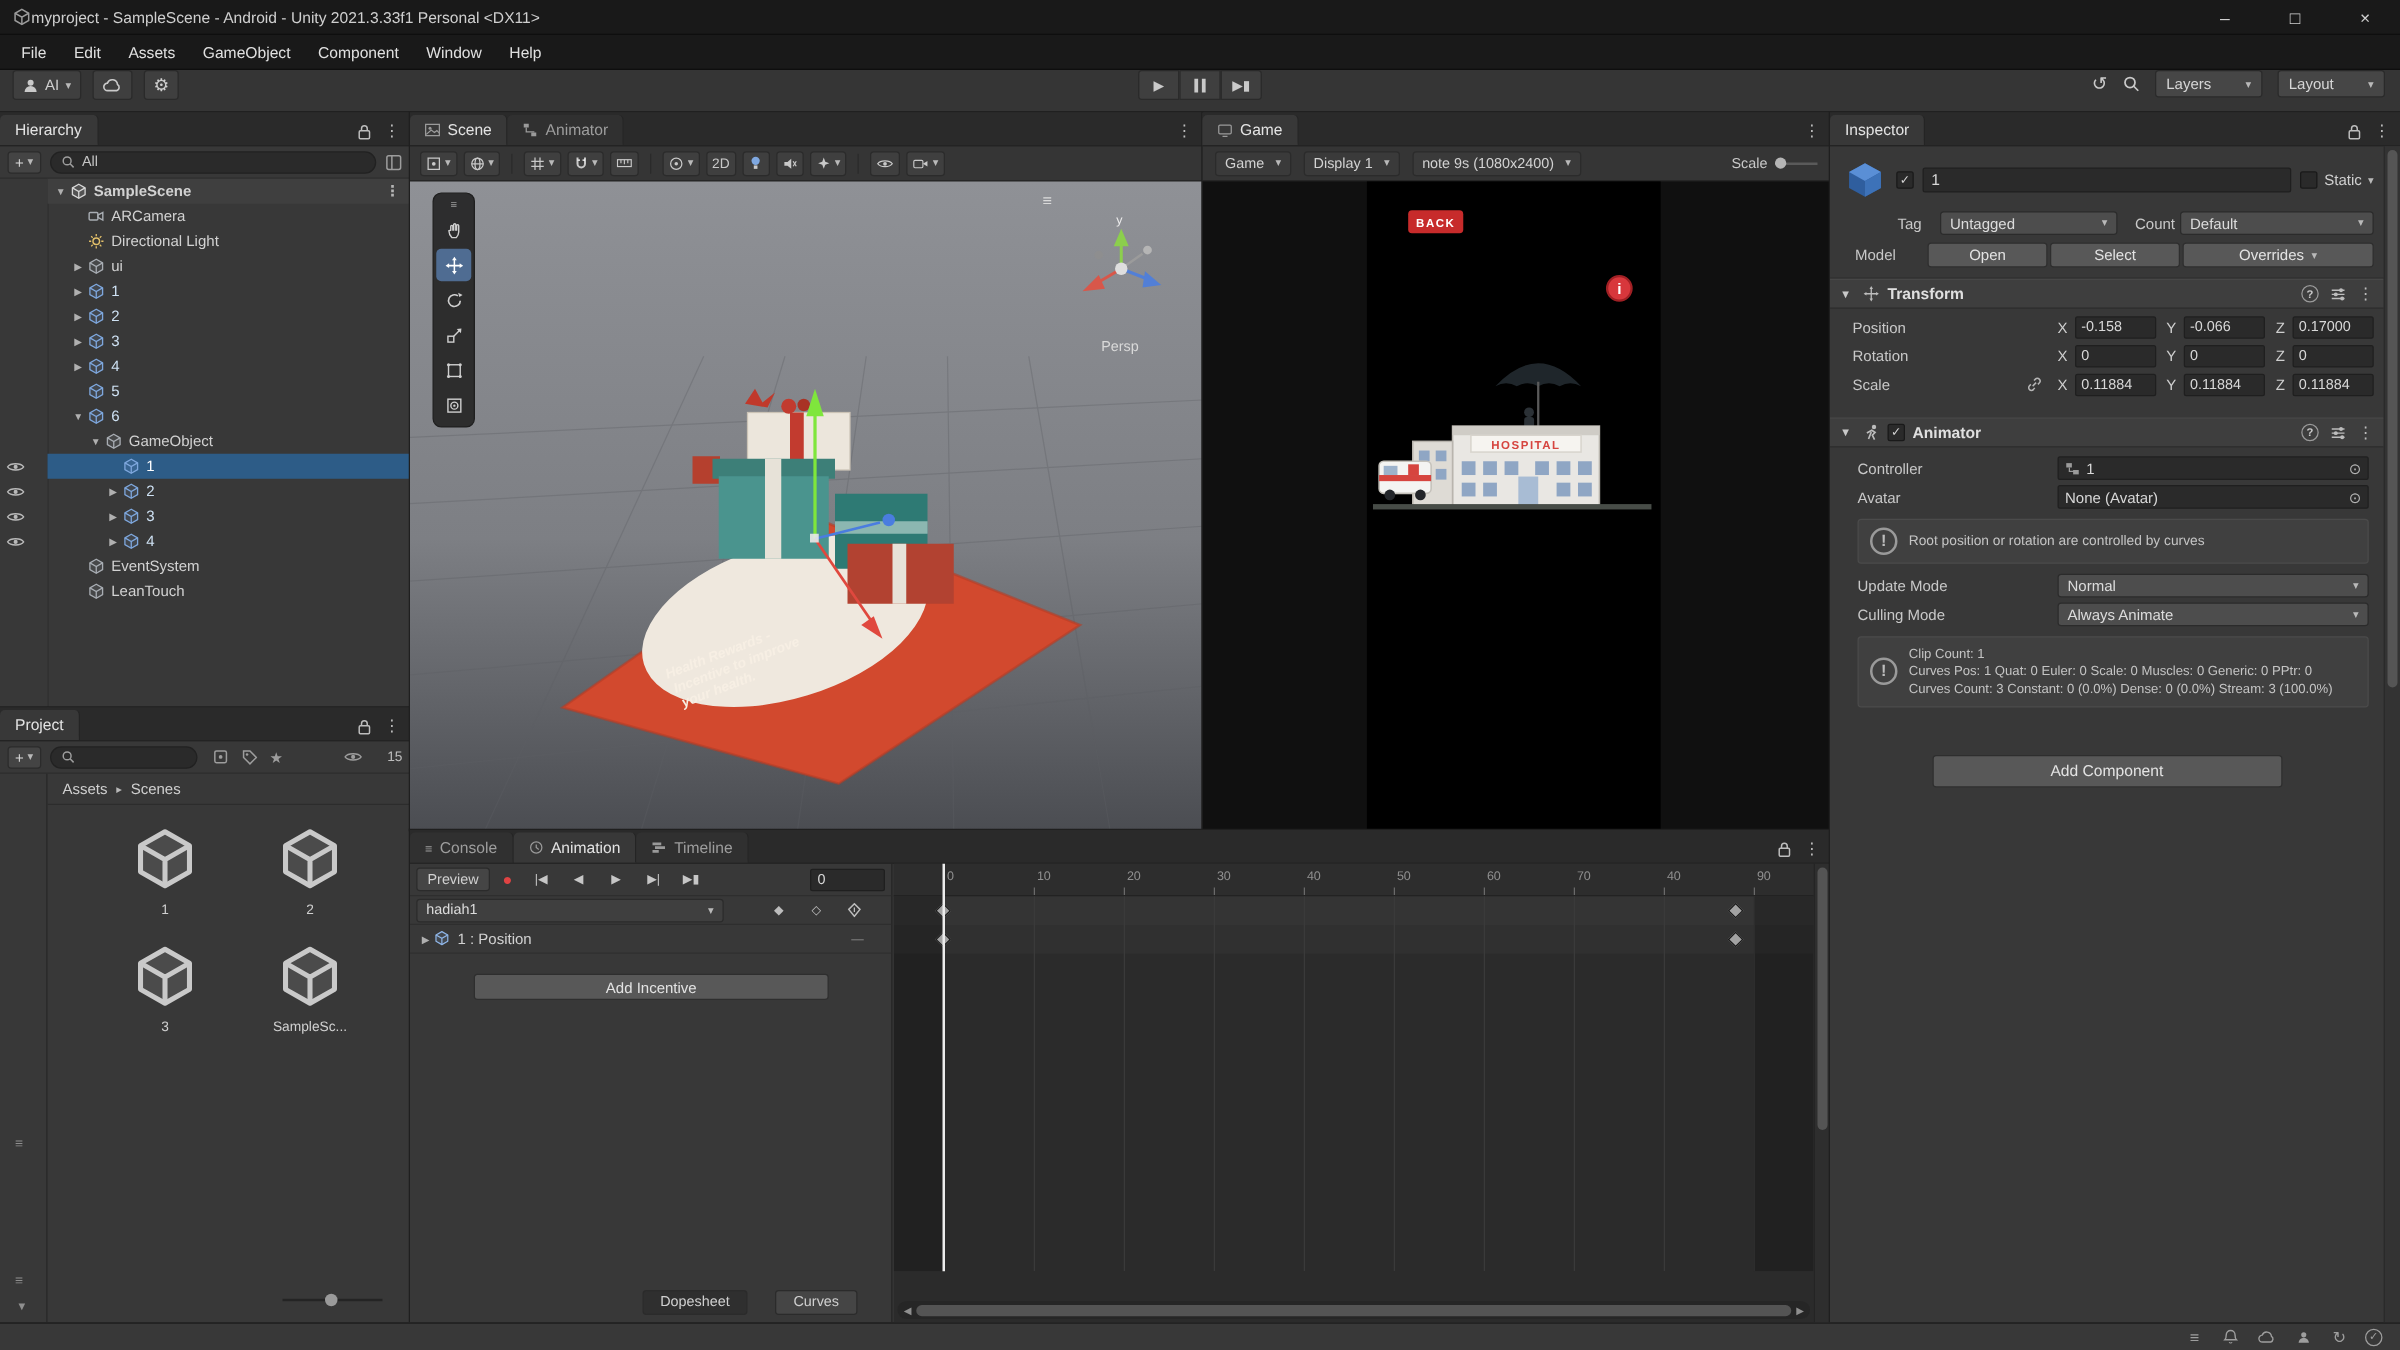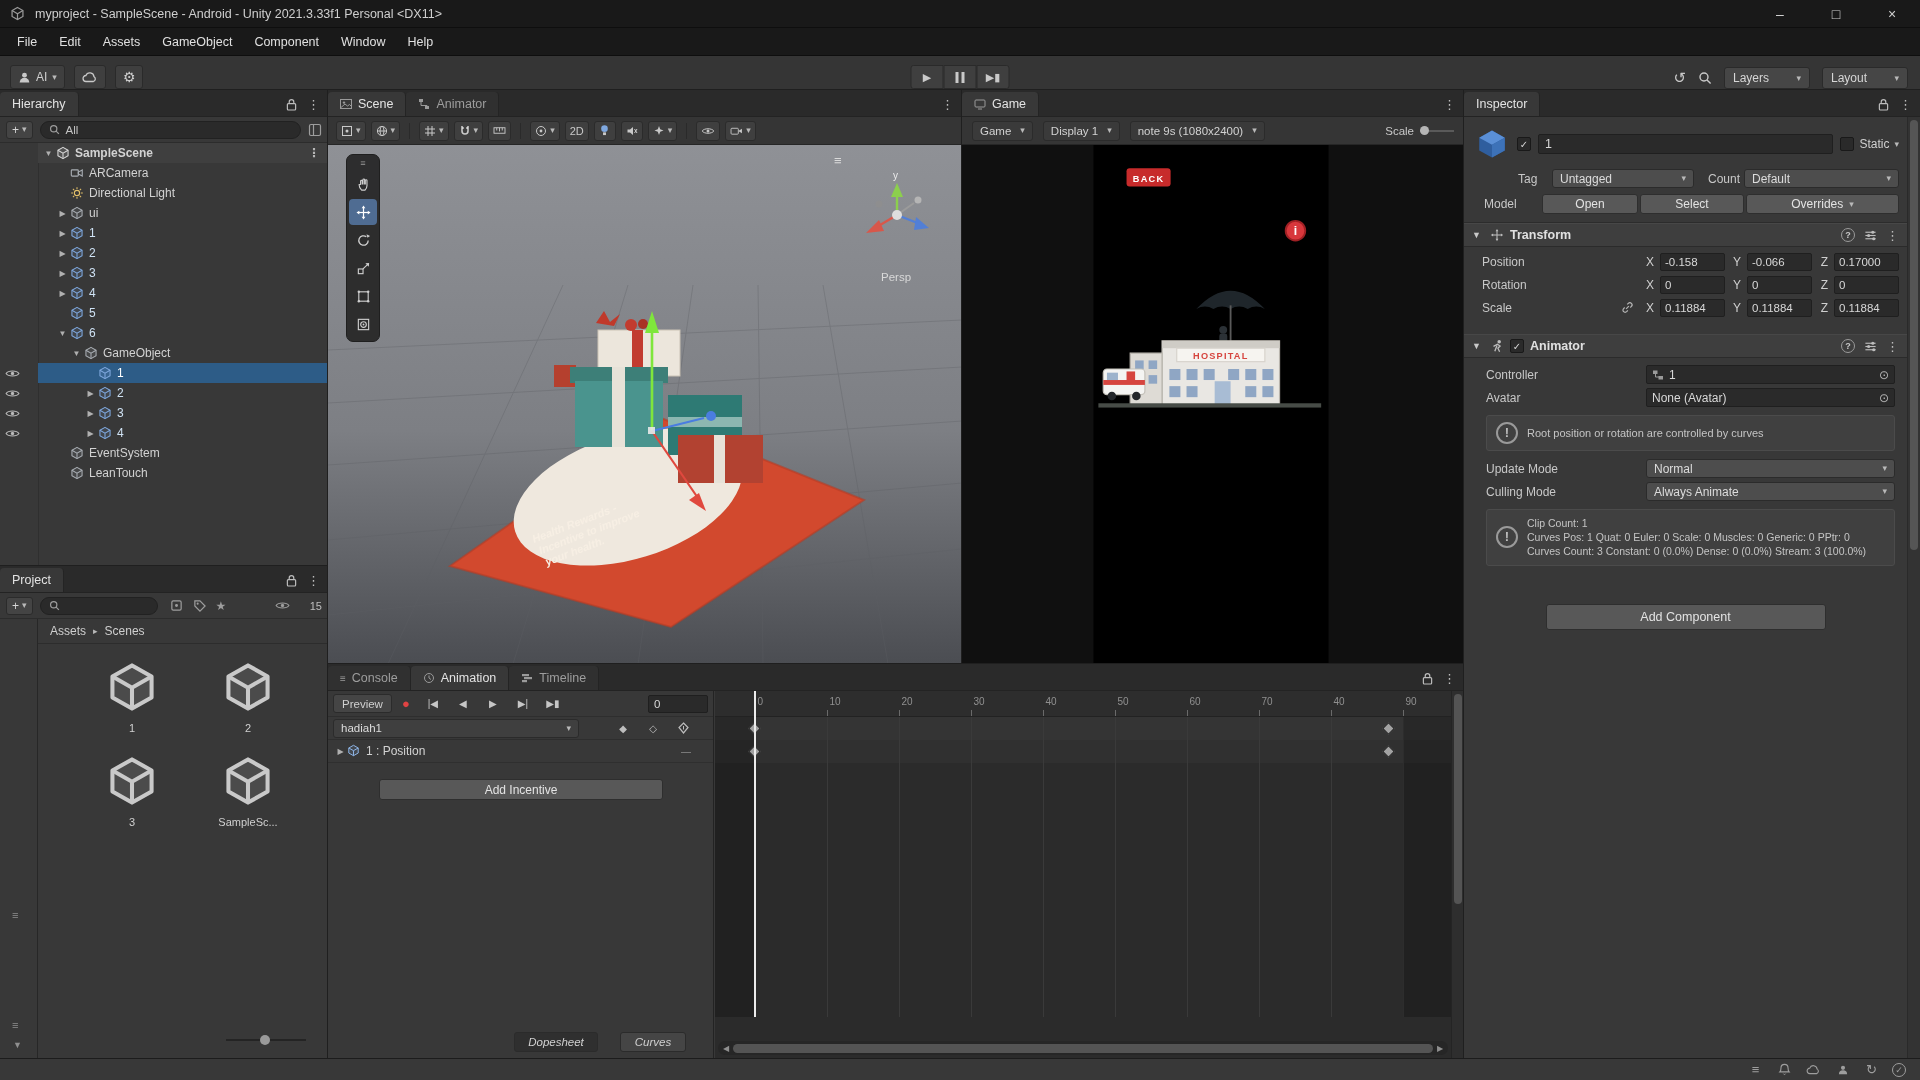--- a/index.html
+++ b/index.html
@@ -3,26 +3,26 @@
 <meta charset="utf-8">
 <style>
   html,body{margin:0;padding:0;width:1920px;height:1080px;background:#111;overflow:hidden;}
   *{box-sizing:border-box;font-family:"Liberation Sans","DejaVu Sans",sans-serif;}
   #root{position:relative;width:1920px;height:1080px;background:#191919;color:#d4d4d4;font-size:12px;}
   svg{display:block;}
   .abs{position:absolute;}
 
   
   .titlebar{height:28px;display:flex;align-items:center;padding-left:10px;background:#191919;border-bottom:1px solid #0e0e0e;}
-  .title-text{margin-left:10px;font-size:12.5px;color:#cfcfcf;flex:1;white-space:nowrap;}
+  .title-text{margin-left:0;font-size:12.5px;color:#cfcfcf;flex:1;white-space:nowrap;}
   .win-controls{display:flex;height:100%;}
   .win-btn{width:56px;display:flex;align-items:center;justify-content:center;color:#cfcfcf;font-size:14px;}
   .menubar{height:28px;display:flex;align-items:center;background:#191919;border-bottom:1px solid #0e0e0e;padding-left:6px;}
   .menu-item{padding:0 11px;height:22px;display:flex;align-items:center;color:#e0e0e0;font-size:12.5px;}
-  .maintoolbar{height:34px;background:#353535;border-bottom:1px solid #232323;position:relative;display:flex;align-items:flex-end;}
+  .maintoolbar{height:34px;background:#353535;border-bottom:1px solid #232323;position:relative;display:flex;align-items:flex-start;}
   .tb-left{display:flex;gap:9px;margin-left:10px;align-items:center;}
   .tb-btn{height:24px;min-width:26px;background:#3f3f3f;border:1px solid #2a2a2a;border-radius:3px;display:flex;align-items:center;justify-content:center;gap:5px;padding:0 7px;color:#cfcfcf;}
   .tb-center{position:absolute;left:50%;transform:translateX(-50%);display:flex;}
   .play-btn{width:33px;height:24px;background:#3f3f3f;border:1px solid #2a2a2a;display:flex;align-items:center;justify-content:center;color:#c9c9c9;font-size:11px;}
   .play-btn:first-child{border-radius:3px 0 0 3px;}
   .play-btn:last-child{border-radius:0 3px 3px 0;}
   .pausebars{width:9px;height:11px;border-left:3px solid #c9c9c9;border-right:3px solid #c9c9c9;}
   .tb-right{margin-left:auto;display:flex;align-items:center;gap:12px;margin-right:12px;}
   .tb-ic{color:#c9c9c9;font-size:15px;}
   .tb-popup{height:22px;background:#464646;border:1px solid #2a2a2a;border-radius:3px;display:flex;align-items:center;justify-content:space-between;gap:14px;padding:0 8px;color:#d6d6d6;min-width:86px;font-size:12px;}
@@ -97,21 +97,21 @@
   .framefield{margin-left:auto;width:60px;height:18px;padding:0 5px;display:flex;align-items:center;font-size:11.5px;}
   .anim-cliprow{position:absolute;top:26px;left:0;right:0;height:23px;display:flex;align-items:center;padding:0 5px;border-bottom:1px solid #2e2e2e;justify-content:flex-end;}
   .clip-popup{width:246px;height:19px;background:#3f3f3f;border:1px solid #2b2b2b;border-radius:3px;display:flex;align-items:center;justify-content:space-between;padding:0 7px;font-size:11.5px;color:#dcdcdc;}
   .key-ic-btn{width:22px;height:19px;display:flex;align-items:center;justify-content:center;color:#bdbdbd;font-size:10px;}
   .anim-props{position:absolute;top:49px;left:0;right:0;}
   .prop-row{height:23px;display:flex;align-items:center;padding:0 6px;border-bottom:1px solid #2f2f2f;font-size:12px;color:#d2d2d2;}
   .prop-ic{width:14px;height:14px;margin-right:5px;display:inline-flex;}
   .prop-dash{margin-left:auto;margin-right:16px;color:#8c8c8c;font-size:10px;}
   .addprop-btn{position:absolute;top:88px;left:51px;width:284px;height:21px;}
   .sheet-toggles{position:absolute;bottom:6px;left:0;right:0;height:20px;}
-  .sheet-btn{position:absolute;height:20px;display:flex;align-items:center;justify-content:center;font-size:11.5px;border:1px solid #2b2b2b;border-radius:3px;color:#d0d0d0;font-style:italic;}
+  .sheet-btn{position:absolute;height:20px;display:flex;align-items:center;justify-content:center;font-size:11.5px;border:1px solid #2b2b2b;border-radius:3px;color:#d0d0d0;}
   .sheet-btn.active{background:#2f2f2f;}
   .sheet-btn.idle{background:#454545;}
   .anim-right{position:absolute;left:387px;top:27px;width:736px;height:367px;background:#2b2b2b;}
   .anim-ruler{position:absolute;top:0;left:0;right:0;height:26px;background:#2d2d2d;border-bottom:1px solid #222;overflow:hidden;}
   .tick-num{position:absolute;top:5px;font-size:10px;color:#909090;}
   .tick-line{position:absolute;bottom:0;width:1px;height:6px;background:#6a6a6a;}
   .dopesheet{position:absolute;top:26px;left:0;right:0;height:300px;overflow:hidden;}
   .ds-row{position:absolute;left:0;right:0;}
   .ds-row.r0{top:0;height:23px;background:#343434;}
   .ds-row.r1{top:23px;height:23px;background:#303030;}

